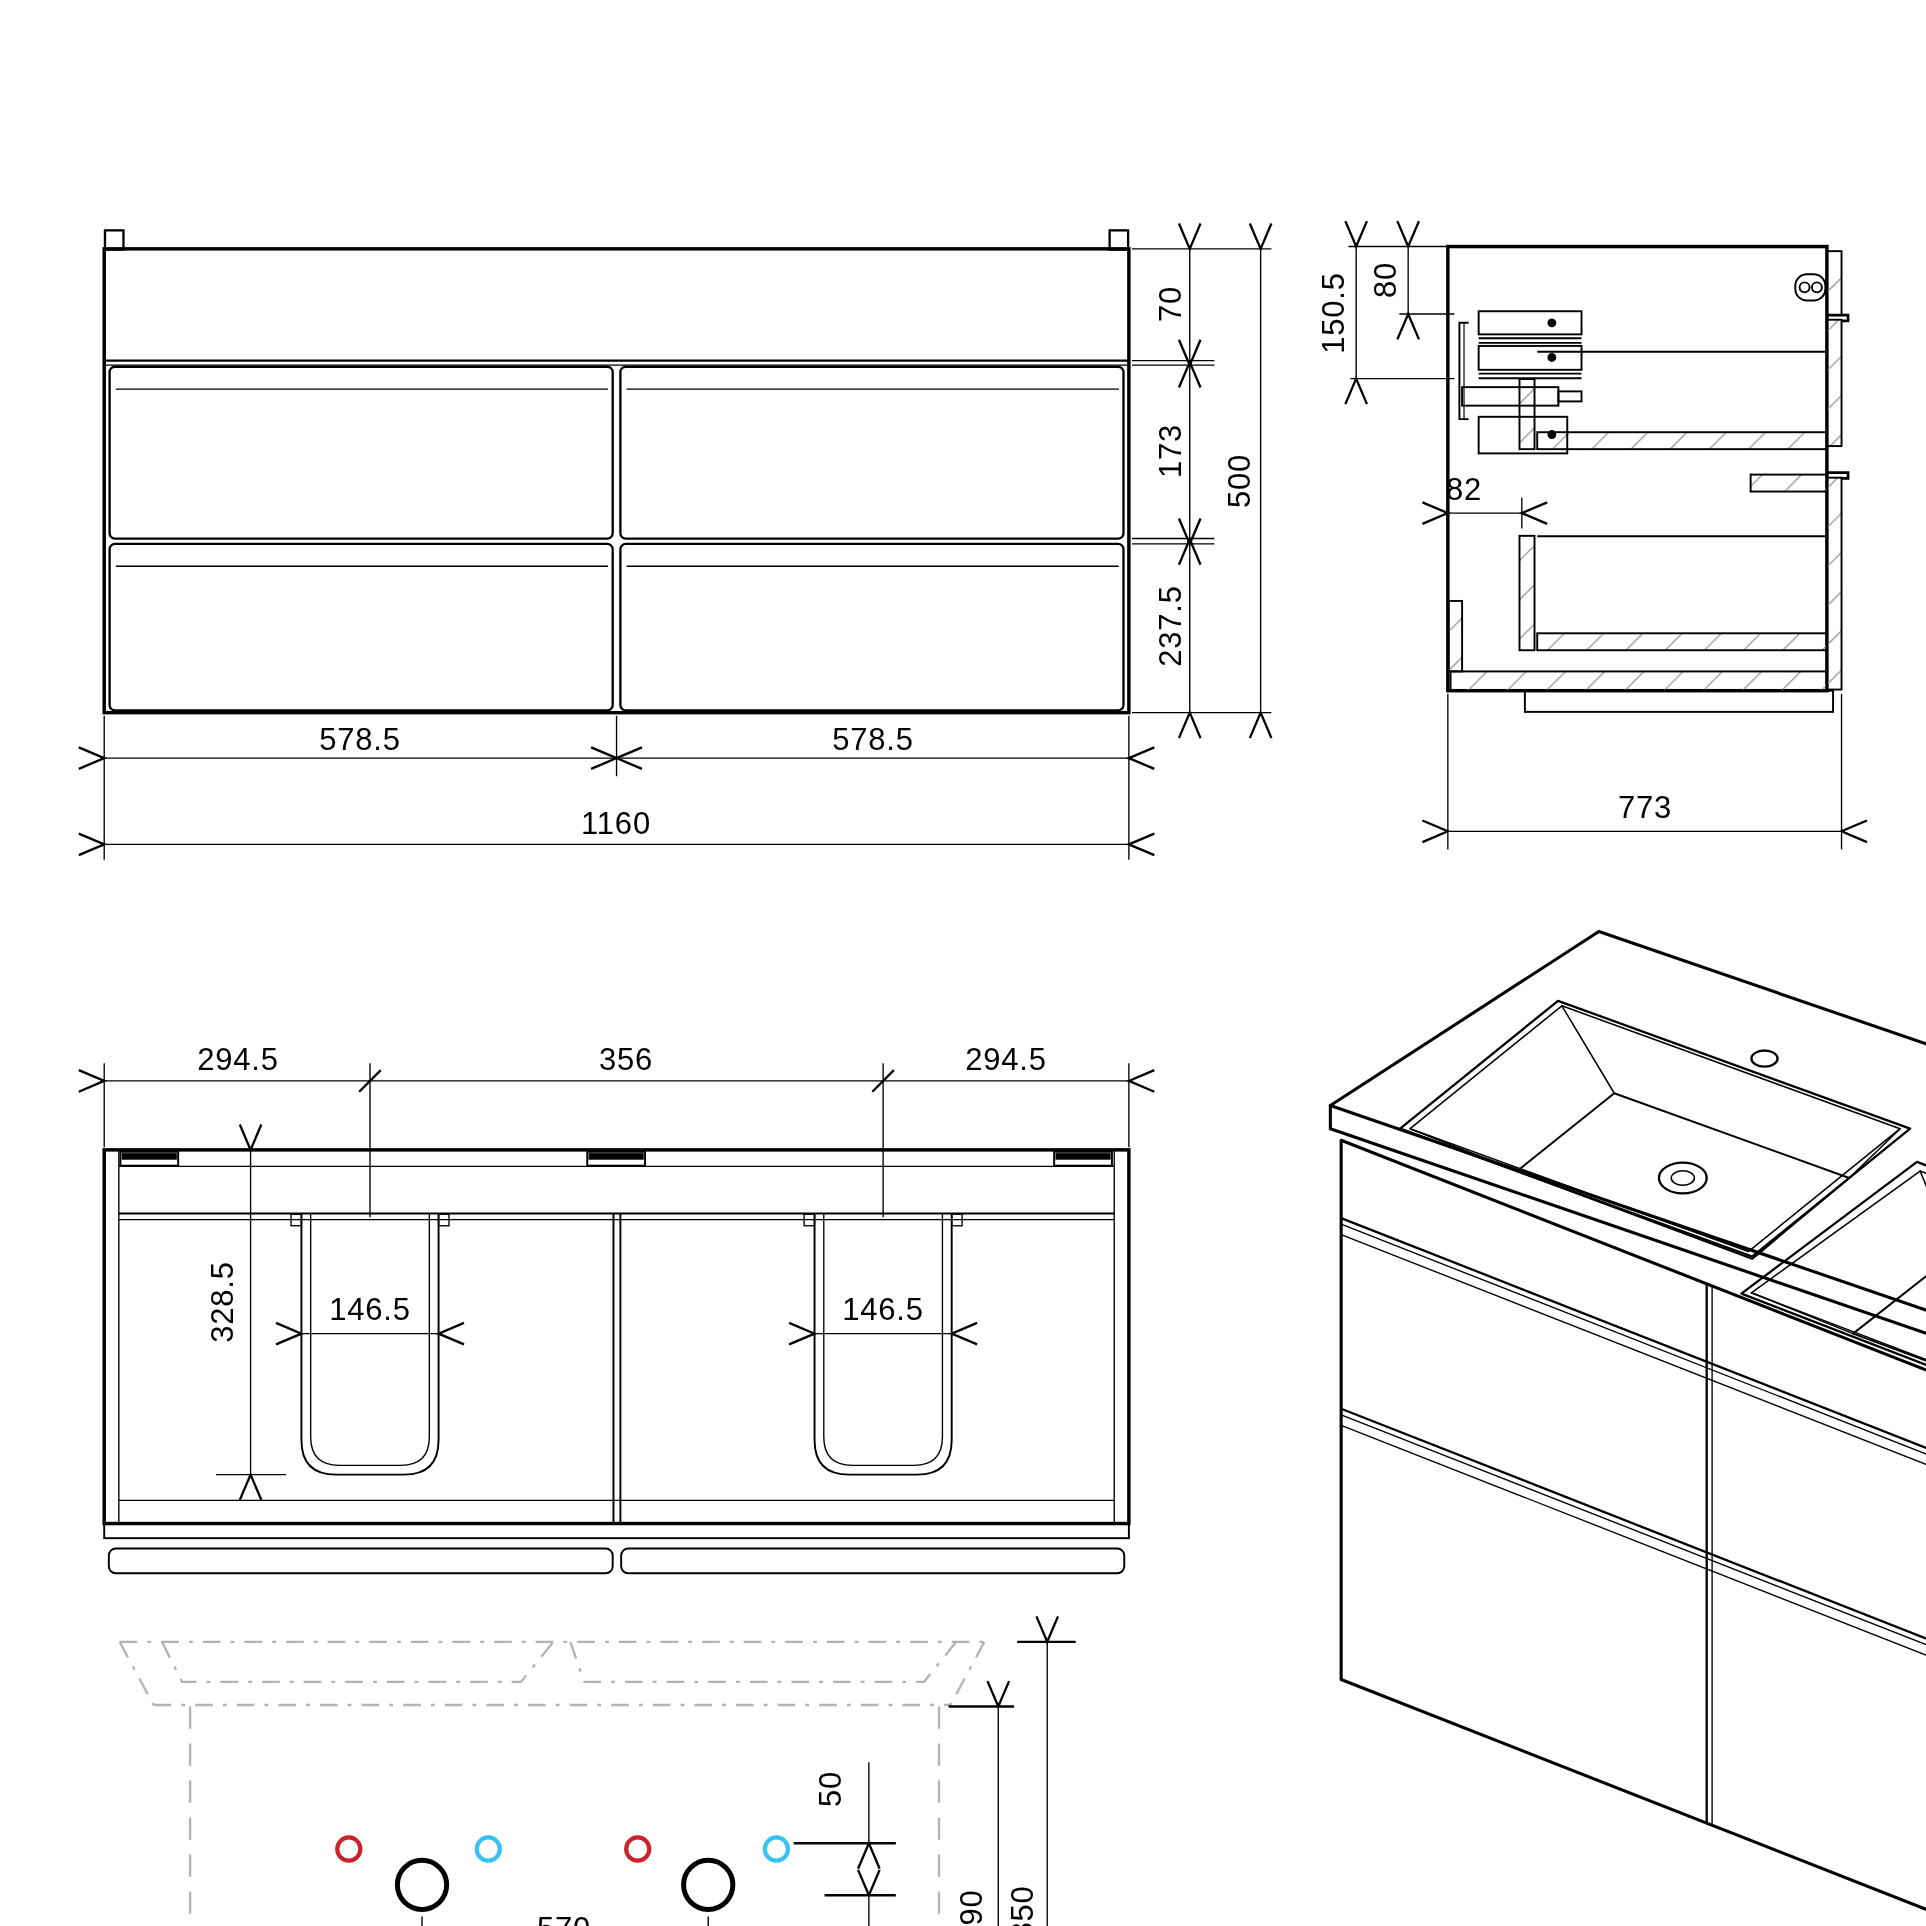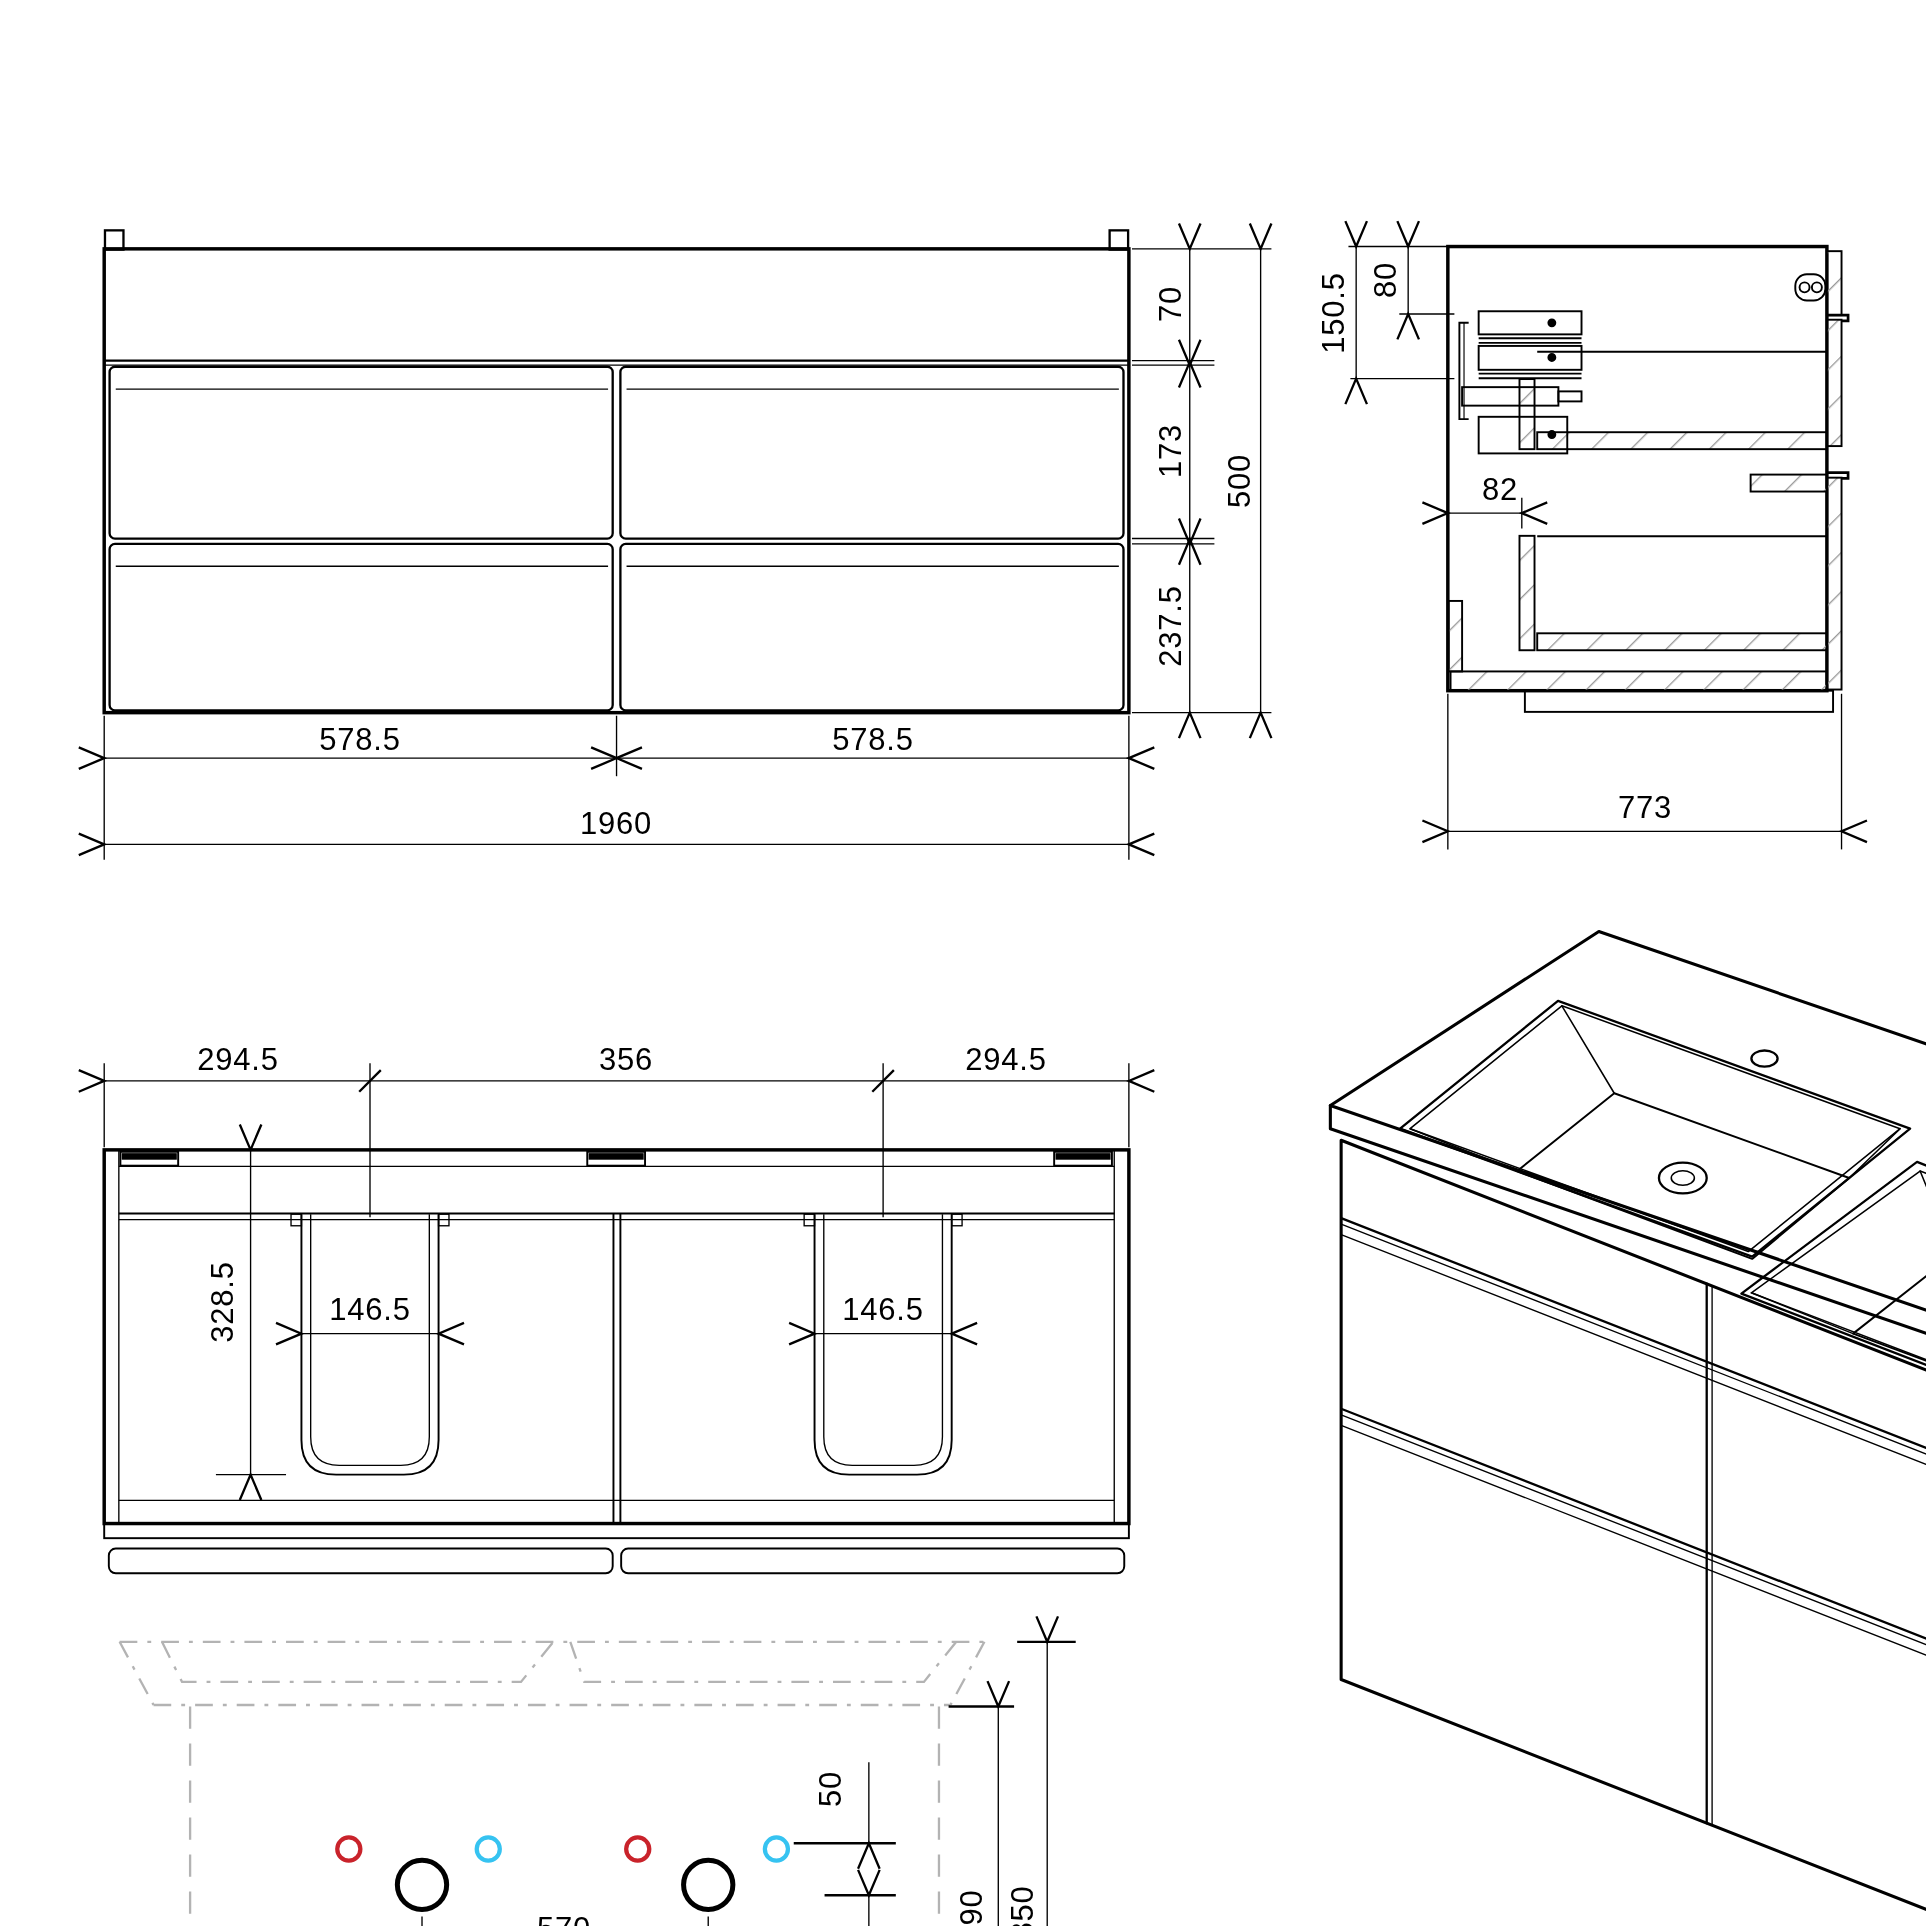--- a/index.html
+++ b/index.html
@@ -257,25 +257,25 @@
   </g>
 </svg>
 
 <div class="labels">
   <div class="dim v" style="left:1171px;top:304px">70</div>
   <div class="dim v" style="left:1171px;top:451px">173</div>
   <div class="dim v" style="left:1171px;top:626px">237.5</div>
   <div class="dim v" style="left:1240px;top:481px">500</div>
   <div class="dim" style="left:360px;top:740px">578.5</div>
   <div class="dim" style="left:873px;top:740px">578.5</div>
-  <div class="dim" style="left:616px;top:824px">1960</div>
+  <div class="dim" style="left:616px;top:824px">1160</div>
 
   <div class="dim v" style="left:1334px;top:313px">150.5</div>
   <div class="dim v" style="left:1386px;top:280px">80</div>
-  <div class="dim" style="left:1500px;top:490px">82</div>
+  <div class="dim" style="left:1464px;top:490px">82</div>
   <div class="dim" style="left:1645px;top:808px">773</div>
 
   <div class="dim" style="left:238px;top:1060px">294.5</div>
   <div class="dim" style="left:626px;top:1060px">356</div>
   <div class="dim" style="left:1006px;top:1060px">294.5</div>
   <div class="dim v" style="left:223px;top:1302px">328.5</div>
   <div class="dim" style="left:370px;top:1310px">146.5</div>
   <div class="dim" style="left:883px;top:1310px">146.5</div>
 
   <div class="dim v" style="left:831px;top:1789px">50</div>

